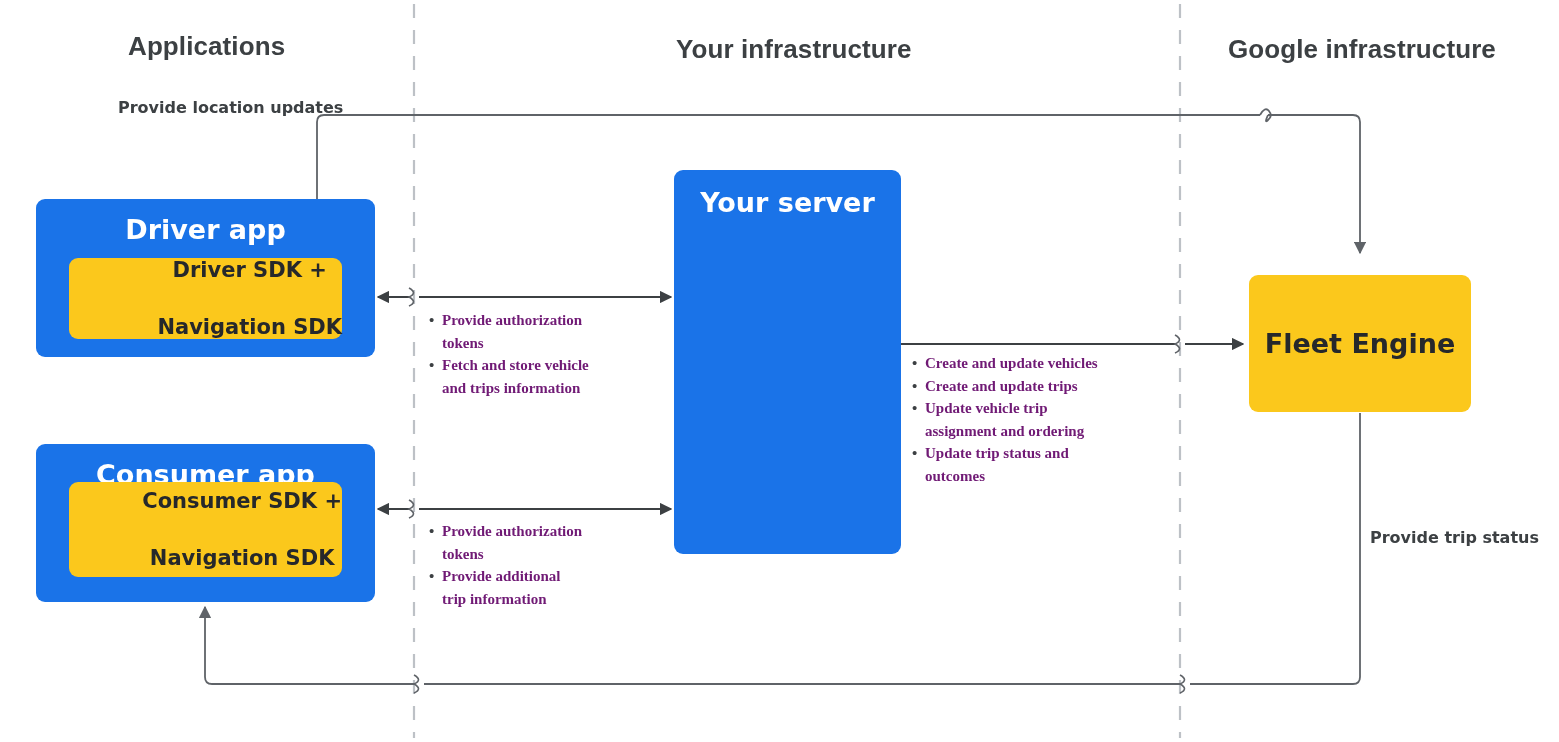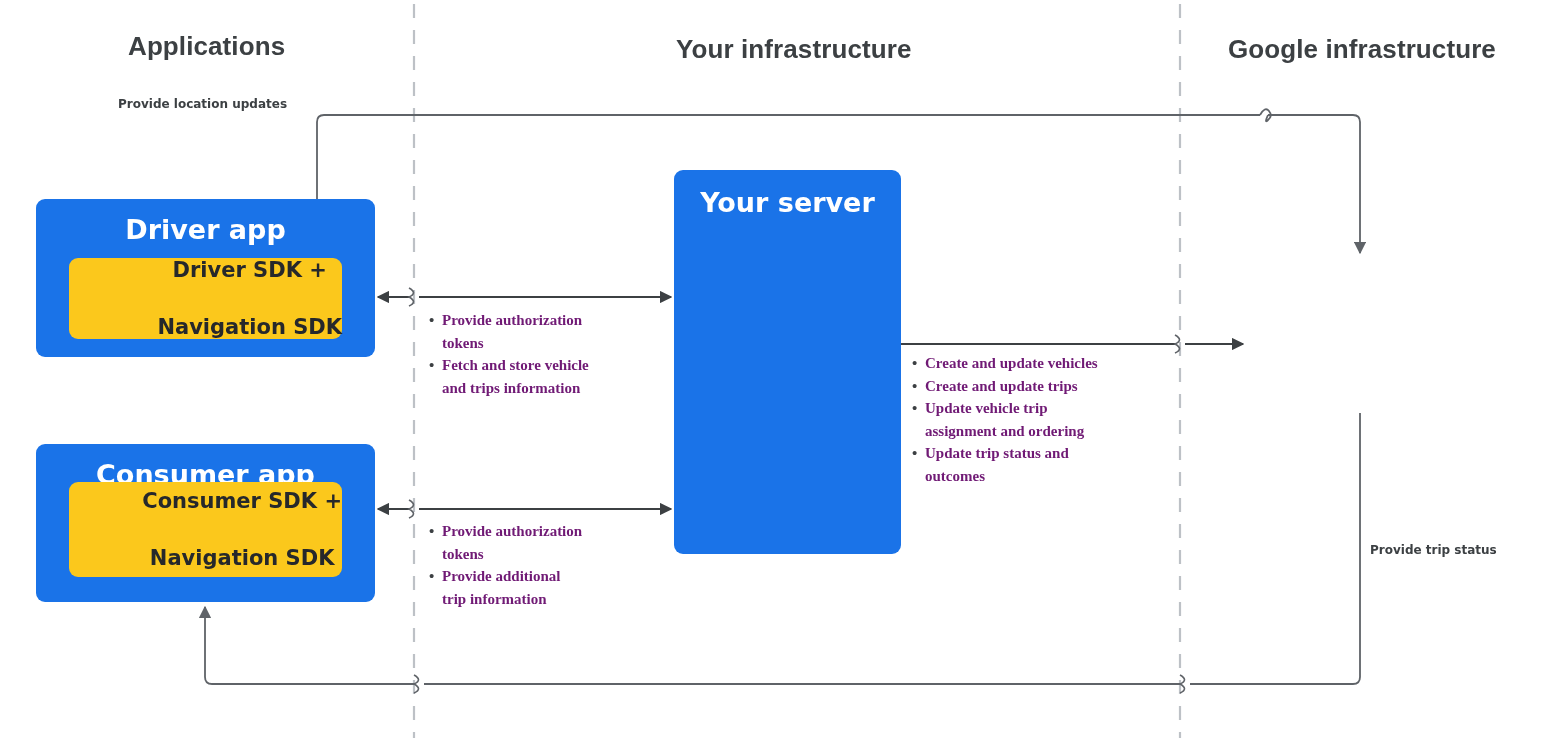--- a/index.html
+++ b/index.html
@@ -60,21 +60,21 @@
     color:#26282b;
     line-height:1.34;
     display:block;
   }
 
   
   .edge-label{
     position:absolute;
     font-family:"DejaVu Sans", sans-serif;
     font-weight:700;
-    font-size:12px;
+    font-size:16px;
     color:#3c4043;
     line-height:1.48;
     white-space:nowrap;
   }
   ul.bullets{
     position:absolute;
     margin:0;
     padding:0;
     list-style:none;
     font-family:Liberation Serif, serif;
@@ -168,24 +168,27 @@
     <span>
       <span>Consumer SDK +</span><br>
       <span>Navigation SDK</span>
     </span>
   </div>
 
   <div class="node blue" style="left:674px;top:170px;width:227px;height:384px;">
     <div class="node-title" style="margin-top:18px;">Your server</div>
   </div>
 
+  <div class="node yellow" style="left:1249px;top:275px;width:222px;height:137px;justify-content:center;">
+    <div class="node-title">Fleet Engine</div>
+  </div>
 
   <div class="edge-label" style="left:118px;top:96px;">Provide location updates</div>
 
-  <div class="edge-label" style="left:1370px;top:526px;margin-top:16px;">Provide trip status</div>
+  <div class="edge-label" style="left:1370px;top:526px;">Provide trip status</div>
 
   <ul class="bullets" style="left:429px;top:309px;width:240px;">
     <li>
       <span>Provide authorization</span><br>
       <span>tokens</span>
     </li>
     <li>
       <span>Fetch and store vehicle</span><br>
       <span>and trips information</span>
     </li>

